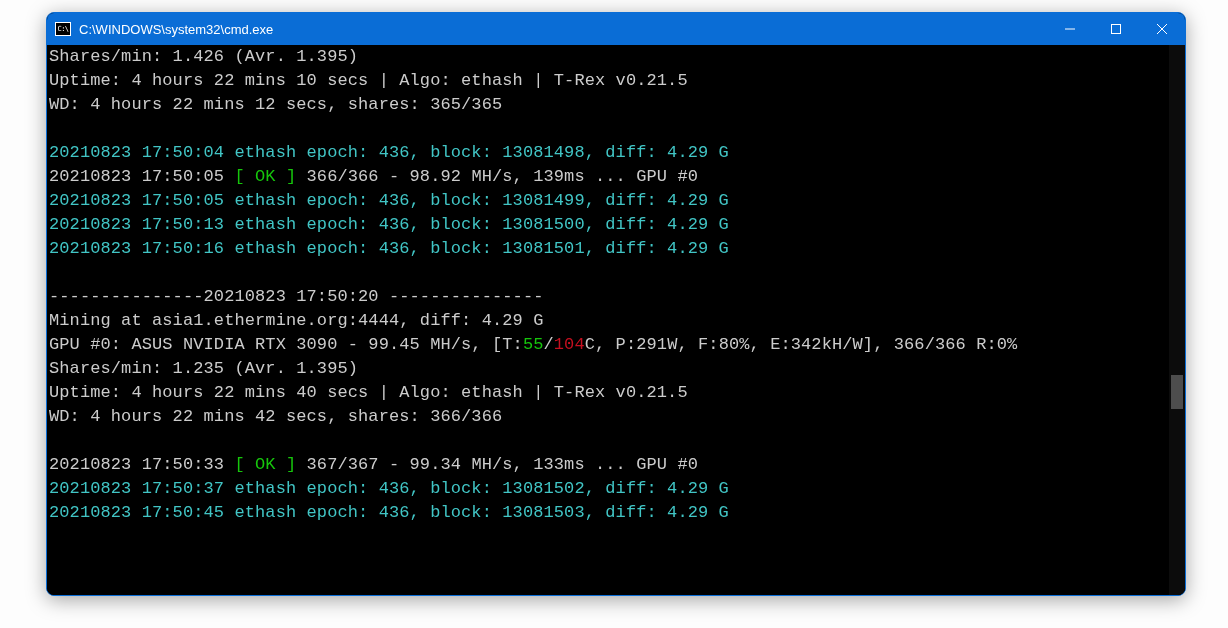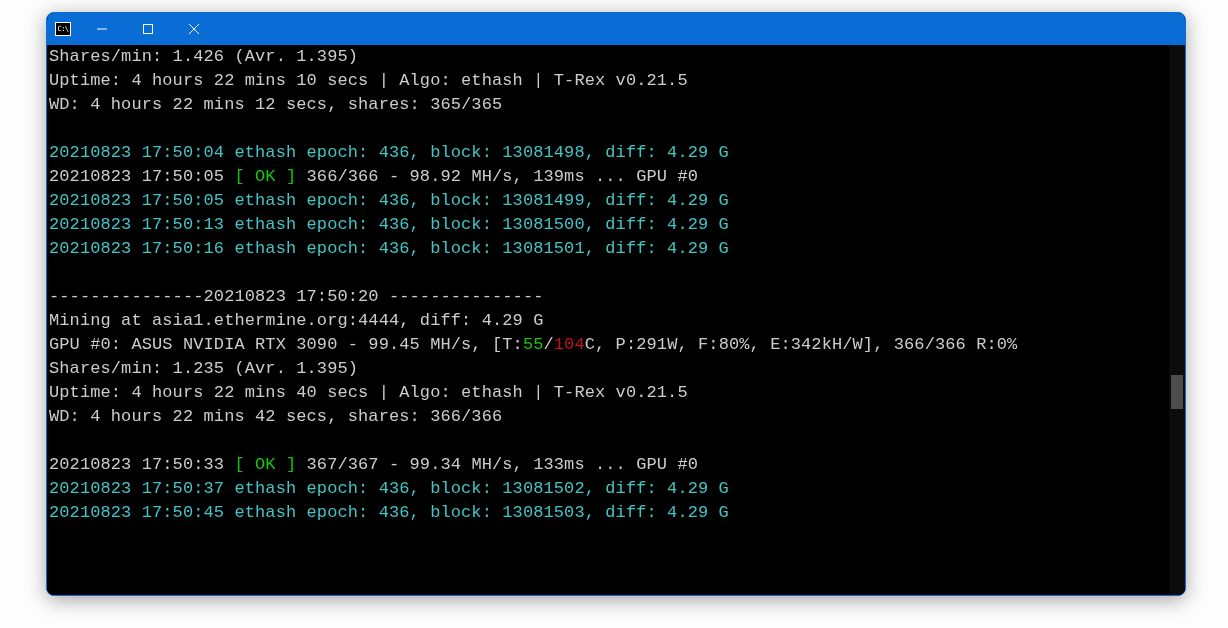--- a/index.html
+++ b/index.html
@@ -88,20 +88,21 @@
       height:34px;
       background:#4d4d4d;
     }
   </style>
 </head>
 <body>
 
 <div class="window">
   <div class="titlebar">
     <div class="titlebar-icon">C:\</div>
+    <div class="titlebar-title">C:\WINDOWS\system32\cmd.exe</div>
     <div class="win-btn">
       <svg width="10" height="10" viewBox="0 0 10 10">
           <line x1="0" y1="5" x2="10" y2="5" stroke="#fff" stroke-width="1"></line>
         </svg>
     </div>
     <div class="win-btn">
       <svg width="10" height="10" viewBox="0 0 10 10">
           <rect x="0.5" y="0.5" width="9" height="9" fill="none" stroke="#fff" stroke-width="1"></rect>
         </svg>
     </div>

